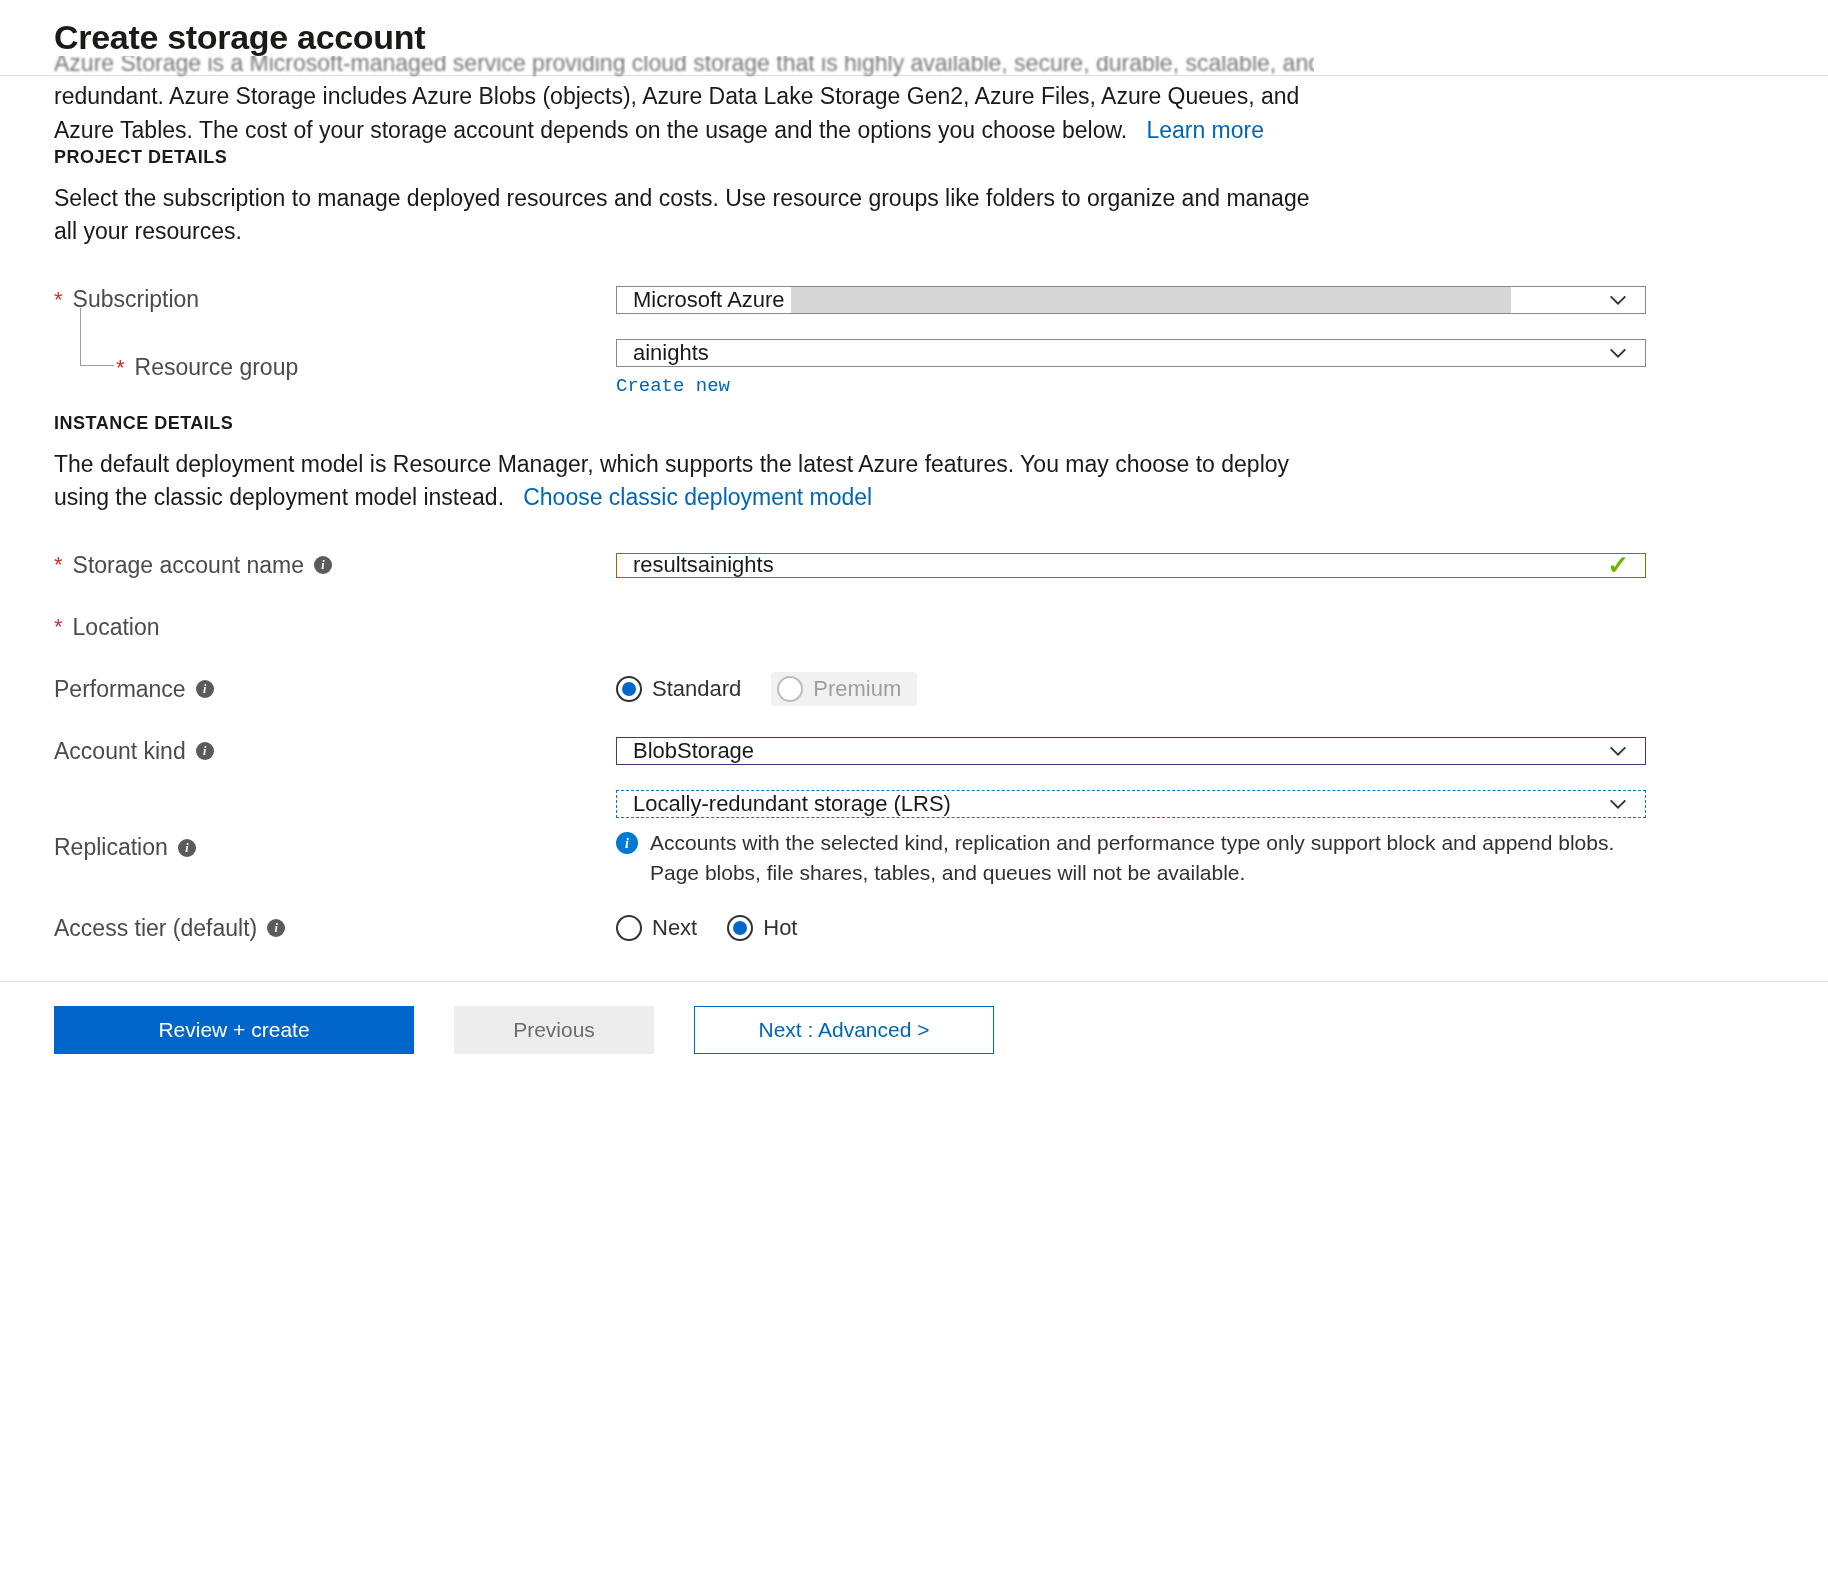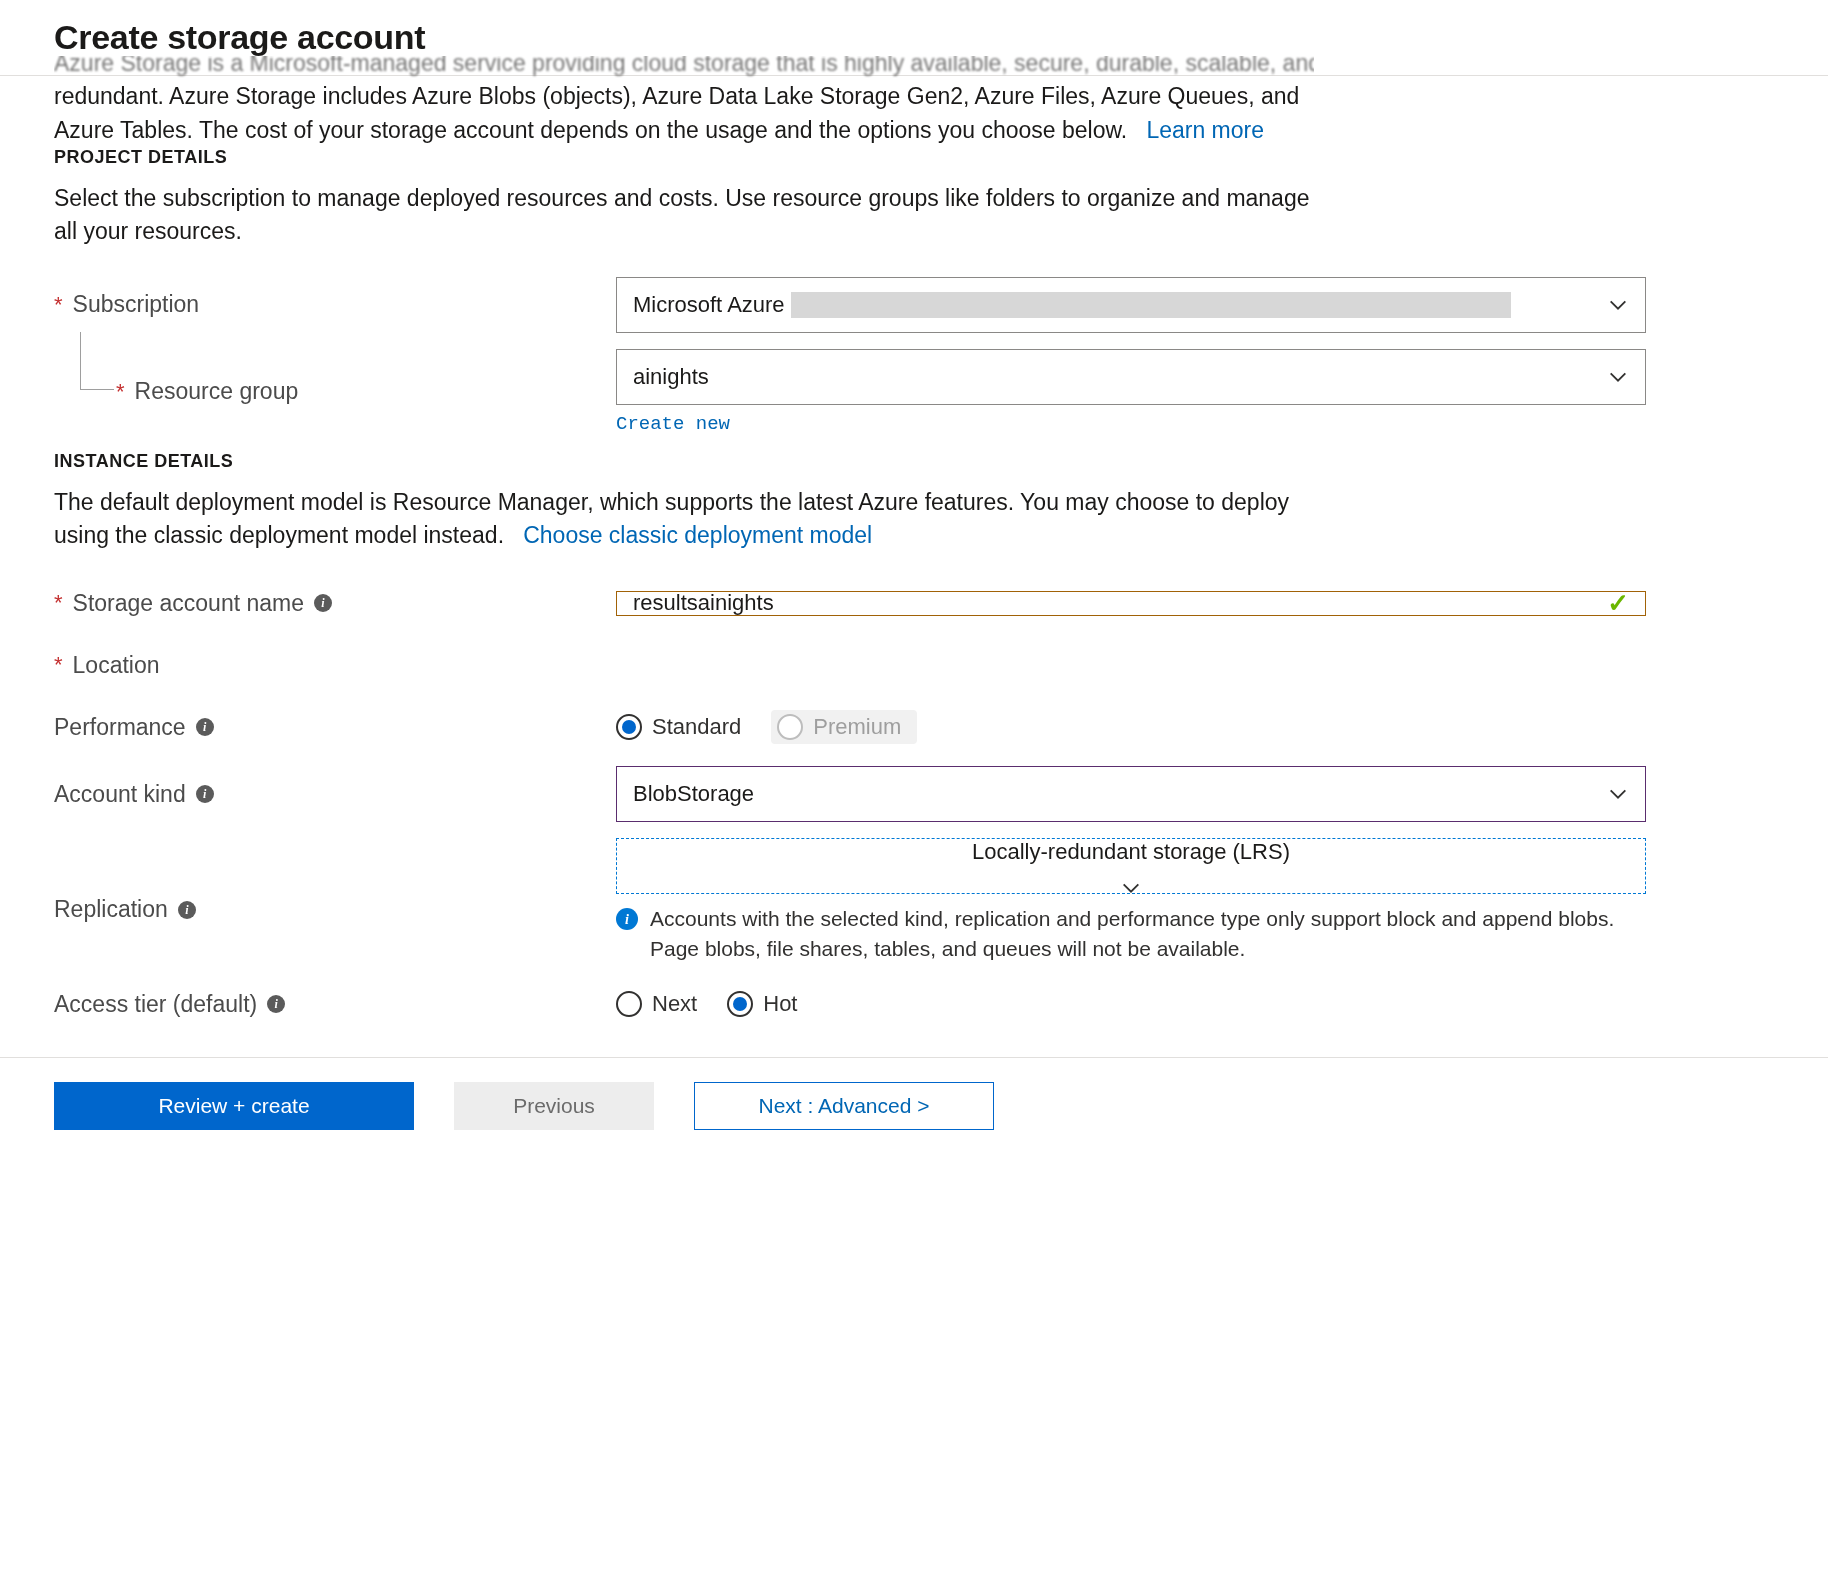--- a/index.html
+++ b/index.html
@@ -75,30 +75,30 @@
     border-left: 1.5px solid #9e9e9e;
     border-bottom: 1.5px solid #9e9e9e;
   }
   .req { color: #c43131; margin-right: 10px; font-size: 22px; }
   .field-col { width: 1030px; }
   .select-box {
     display: flex;
     align-items: center;
     justify-content: space-between;
     border: 1px solid #8a8886;
-    height: 56px;
+    height: 28px;
     padding: 0 16px;
     font-size: 22px;
     color: #1b1a19;
     cursor: pointer;
     background: #fff;
     gap: 12px;
   }
   .select-box.purple { border-color: #5a2d6e; }
-  .select-box.blue-dashed { border: 1px dashed #0078d4; flex-direction: column; }
+  .select-box.blue-dashed { border: 1px dashed #0078d4; }
   .select-box .content-area { display:flex; align-items:center; flex:1; gap:6px; }
   .redact {
     display:inline-block; height:26px; width:720px;
     background:#d7d7d7;
   }
   .chevron-down-svg { flex-shrink: 0; }
   .input-box {
     display:flex; align-items:center; justify-content:space-between;
     border:1px solid #a16207; height:25px; padding:0 16px;
     font-size:22px; color:#1b1a19; background:#fff;

